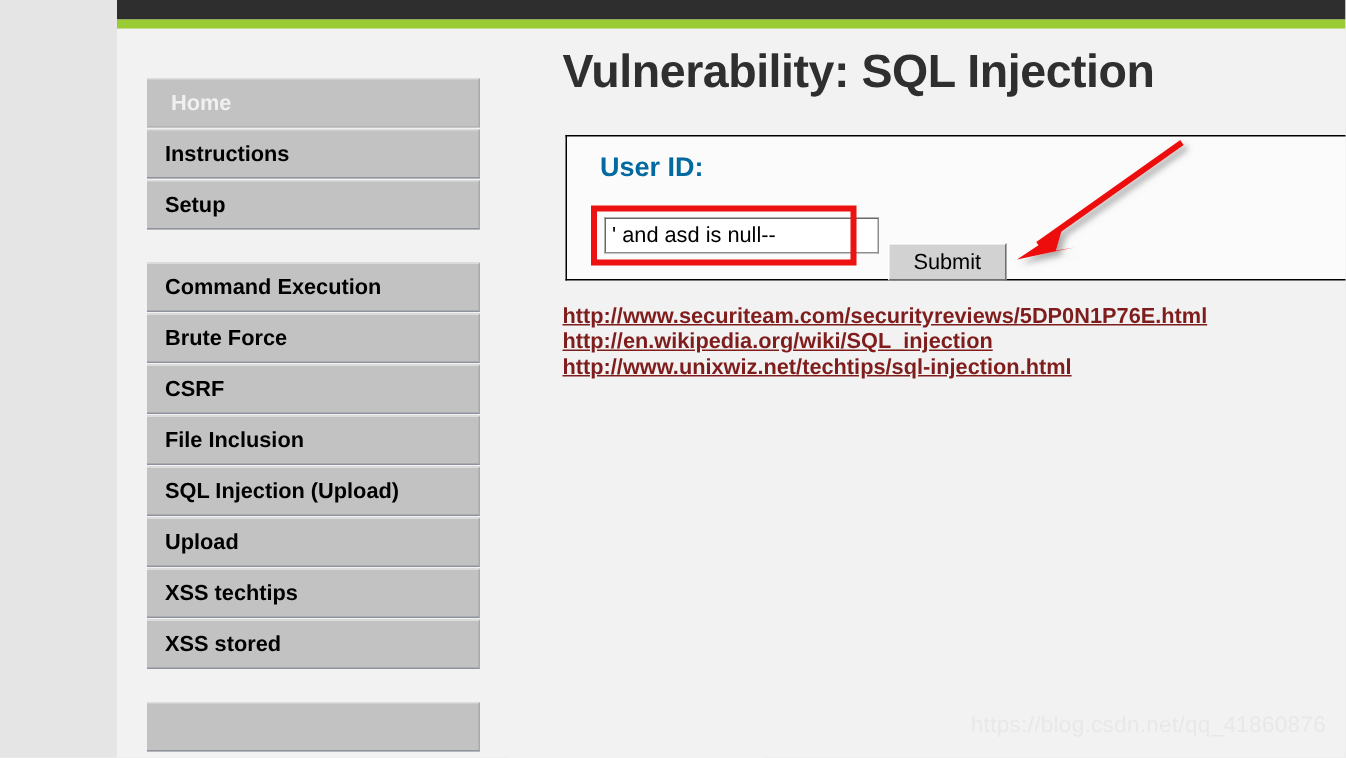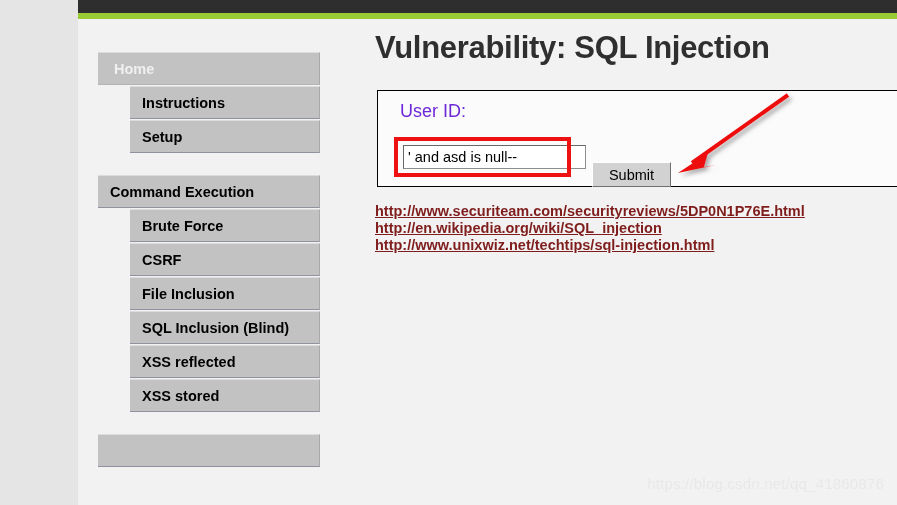--- a/index.html
+++ b/index.html
@@ -71,21 +71,20 @@
     font-weight: bold;
     line-height: 18px;
     padding: 7px 0 7px 12px;
     box-sizing: border-box;
     height: 33px;
     white-space: nowrap;
     overflow: hidden;
   }
   .nav-item + .nav-item {
     margin-top: 1px;
-    margin-left: 32px;
   }
   .nav-item.is-muted {
     color: #f0f0f0;
     border-bottom-color: #b4b4b4;
     padding-left: 16px;
   }
   .nav-item.is-active {
     background: #9acb35;
     color: #ffffff;
     border-bottom-color: #8fae45;
@@ -120,22 +119,22 @@
     background: #fbfbfb;
     border: 1px solid #000;
     border-right: none;
     box-sizing: border-box;
   }
   #form-legend {
     position: absolute;
     left: 400px;
     top: 101px;
     font-size: 18px;
-    font-weight: normal;
-    color: #6d28d9;
+    font-weight: bold;
+    color: #0369a1;
   }
   #userid-input {
     position: absolute;
     left: 403px;
     top: 145px;
     width: 183px;
     height: 24px;
     box-sizing: border-box;
     border: 1px solid #8e8e8e;
     border-top-color: #686868;
@@ -231,22 +230,23 @@
   <div class="nav-group">
     <div class="nav-item is-muted">Home</div>
     <div class="nav-item">Instructions</div>
     <div class="nav-item">Setup</div>
   </div>
   <div class="nav-group">
     <div class="nav-item">Command Execution</div>
     <div class="nav-item">Brute Force</div>
     <div class="nav-item">CSRF</div>
     <div class="nav-item">File Inclusion</div>
-    <div class="nav-item">SQL Inclusion (Blind)</div>
-    <div class="nav-item">XSS reflected</div>
+    <div class="nav-item">SQL Injection (Upload)</div>
+    <div class="nav-item">Upload</div>
+    <div class="nav-item">XSS techtips</div>
     <div class="nav-item">XSS stored</div>
   </div>
   <div class="nav-group" id="nav-group-extra">
     <div class="nav-item"></div>
   </div>
 </nav>
 
 <div id="main">
   <h1 id="page-title">Vulnerability: SQL Injection</h1>
 </div>

